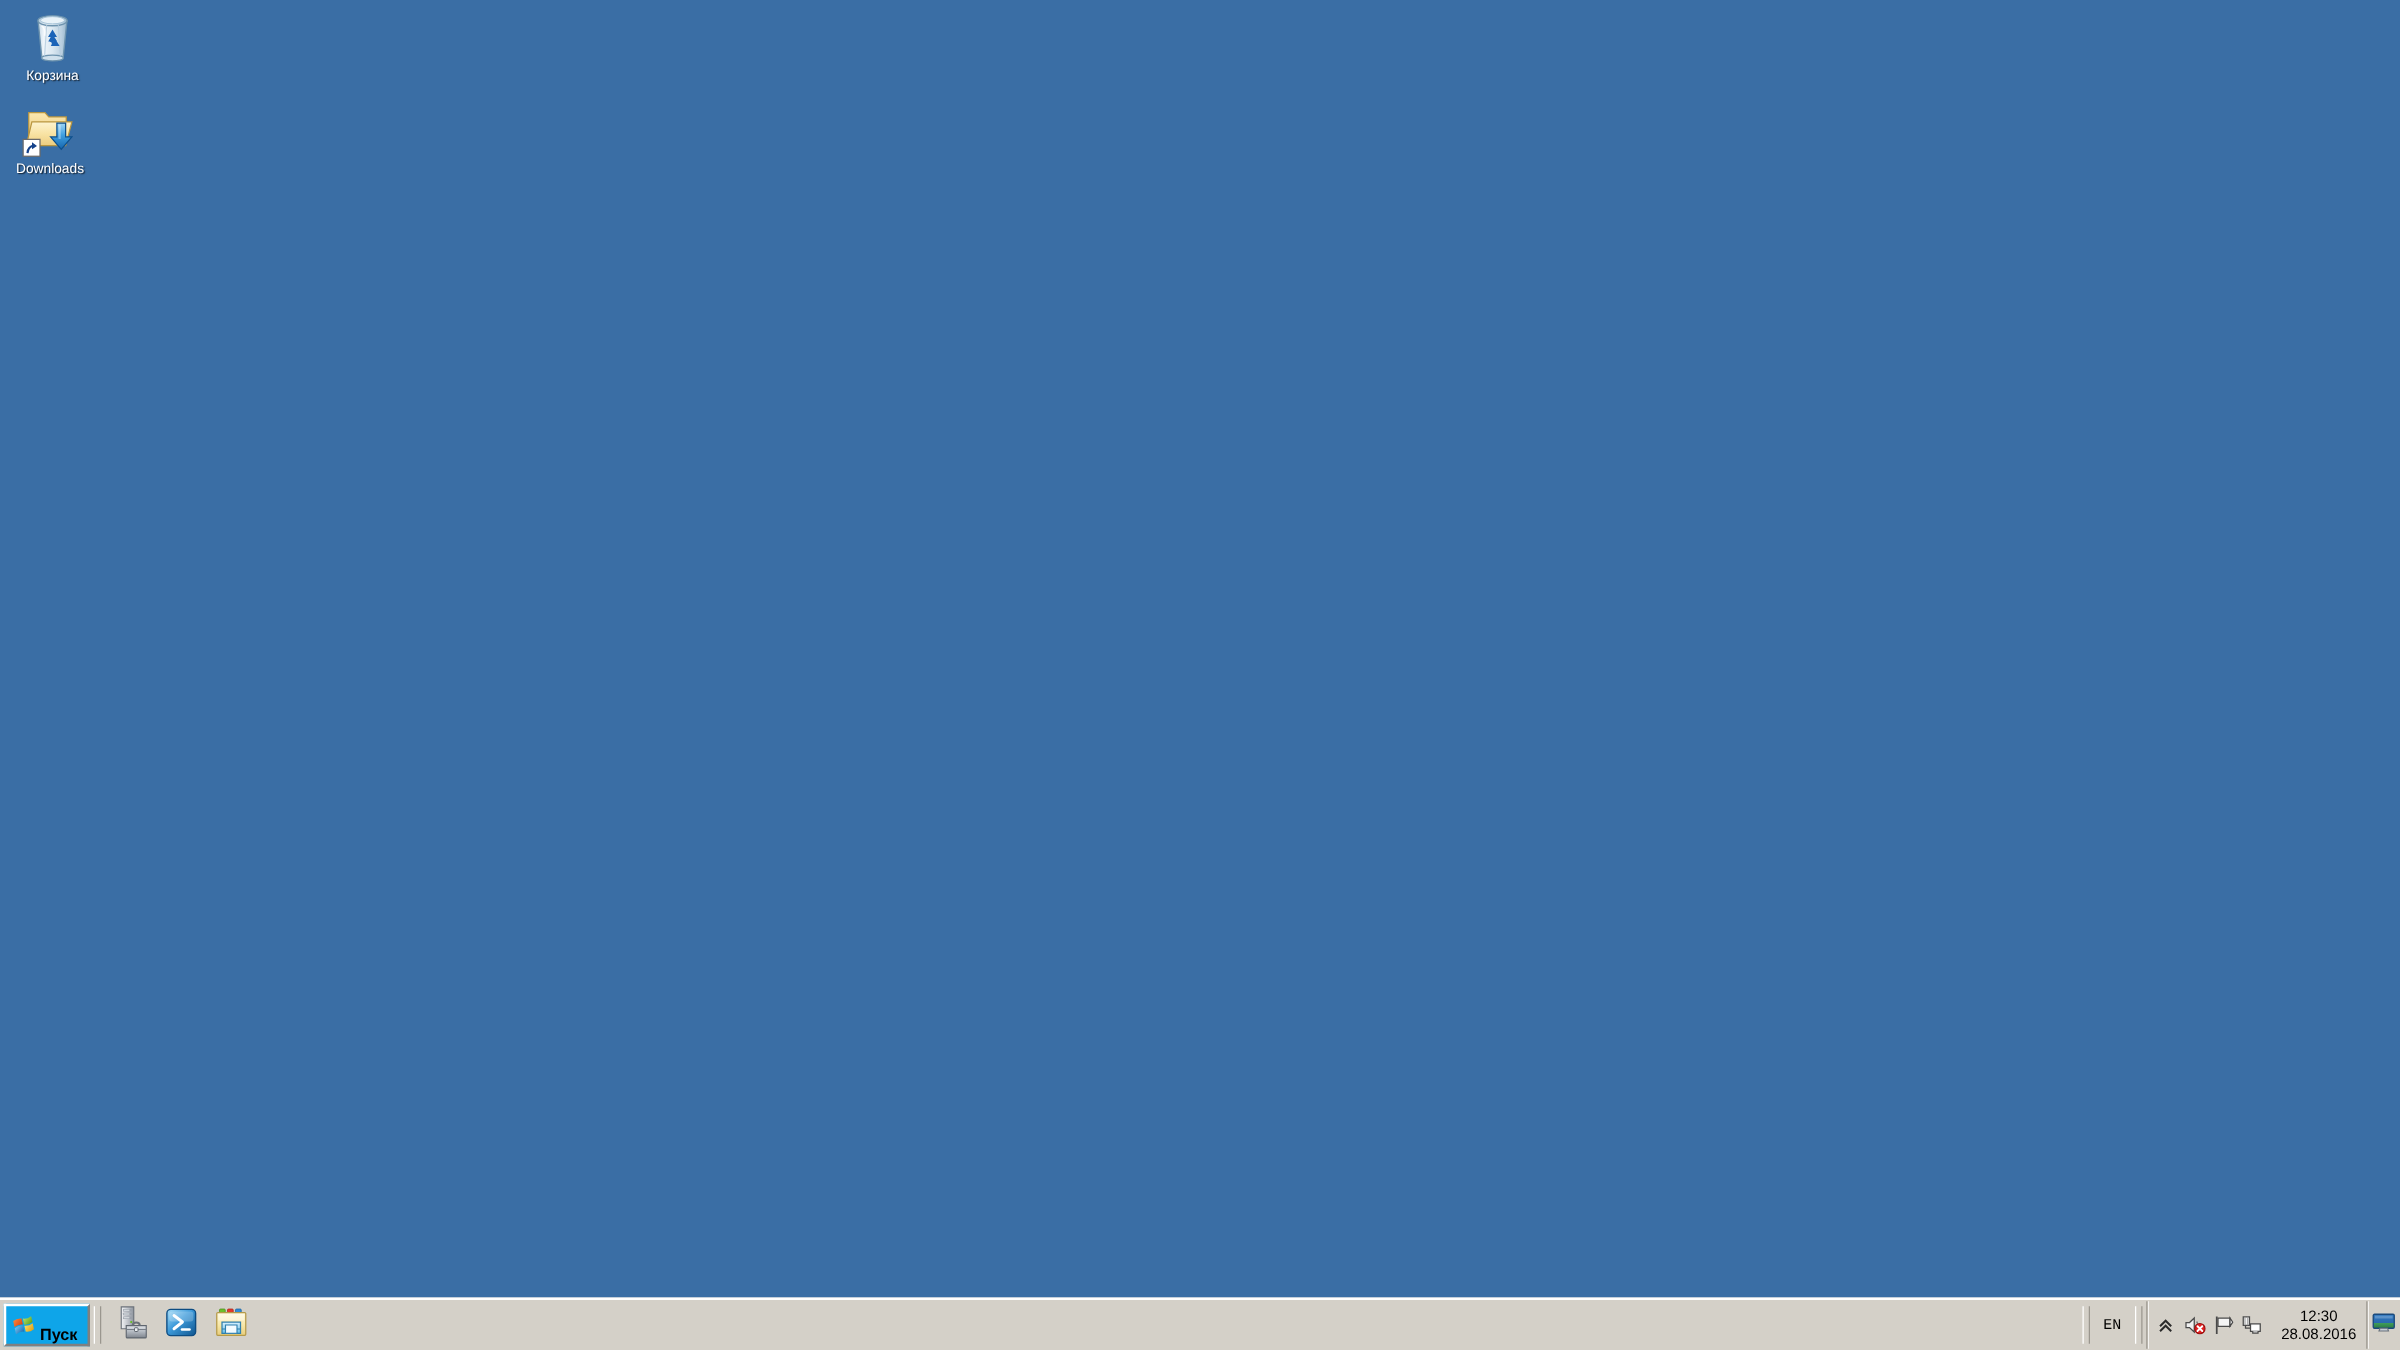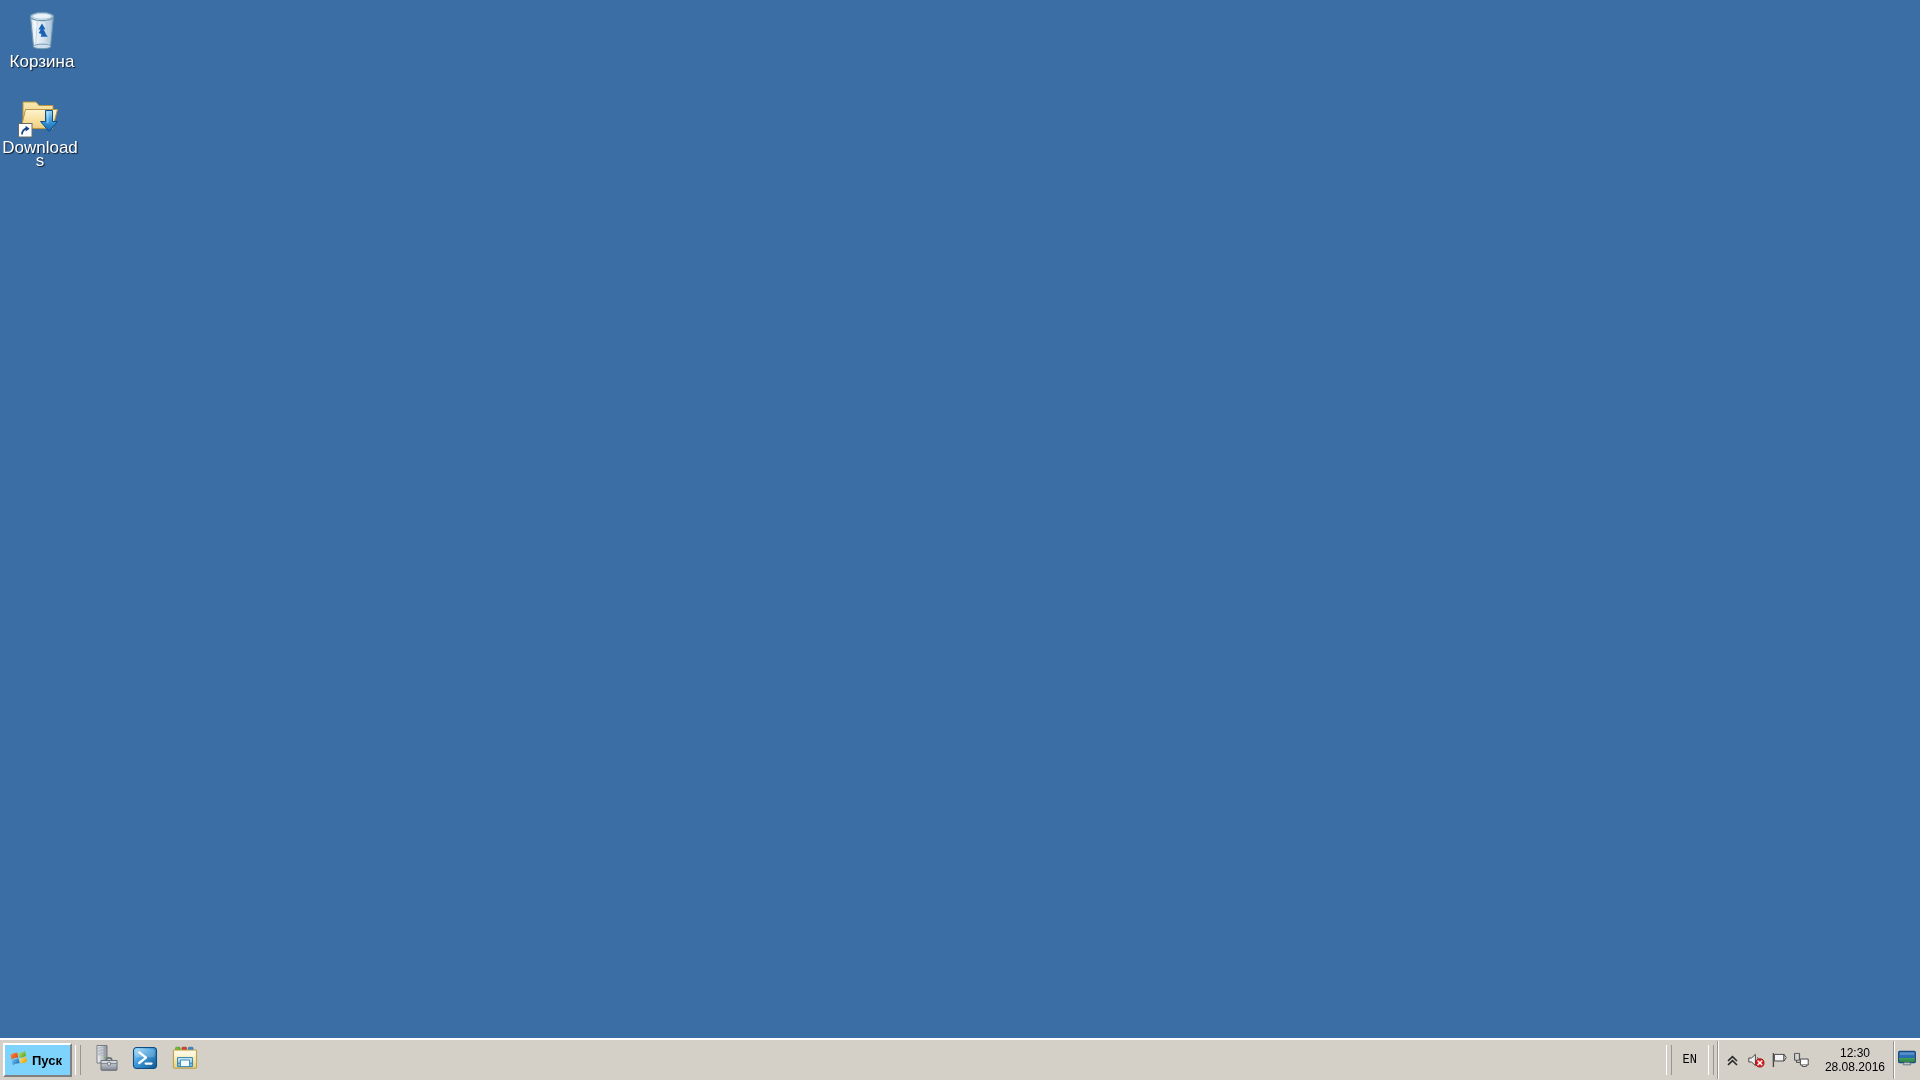--- a/index.html
+++ b/index.html
@@ -31,28 +31,28 @@
     width: 48px;
     height: 48px;
     margin: 0 auto;
     display: block;
     position: relative;
   }
   .desktop-icon .label {
     display: block;
     margin-top: 3px;
     color: #ffffff;
-    font-size: 17px;
+    font-size: 11px;
     line-height: 13px;
     text-shadow: 1px 1px 1px rgba(0,0,0,0.75);
     word-wrap: break-word;
   }
 
   #icon-recycle-bin { left: 4px; top: 4px; }
-  #icon-downloads   { left: 2px; top: 90px; }
+  #icon-downloads   { left: 2px; top: 78px; }
 
   
   #taskbar {
     position: absolute;
     left: 0;
     bottom: 0;
     width: 1920px;
     height: 42px;
     background: #d4d0c8;
     border-top: 2px solid #ffffff;
@@ -62,23 +62,23 @@
   }
 
   
   #start-button {
     position: relative;
     margin-left: 3px;
     height: 34px;
     min-width: 64px;
     padding: 0 8px 0 4px;
     display: flex;
-    align-items: center;
+    align-items: flex-end;
     gap: 3px;
-    background: #7dd3fc;
+    background: #0ea5e9;
     border-top: 2px solid #ffffff;
     border-left: 2px solid #ffffff;
     border-right: 2px solid #808080;
     border-bottom: 2px solid #808080;
     box-sizing: border-box;
     cursor: default;
     user-select: none;
   }
   #start-button .start-label {
     font-size: 13px;

